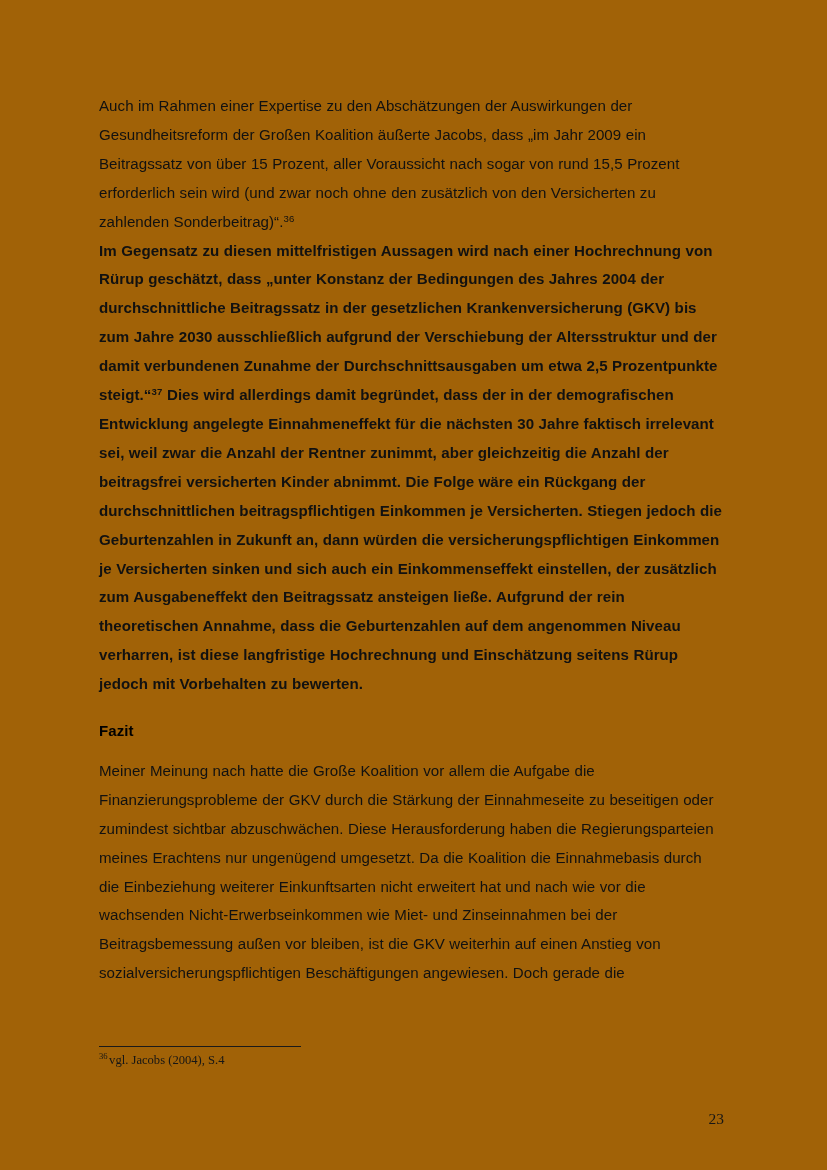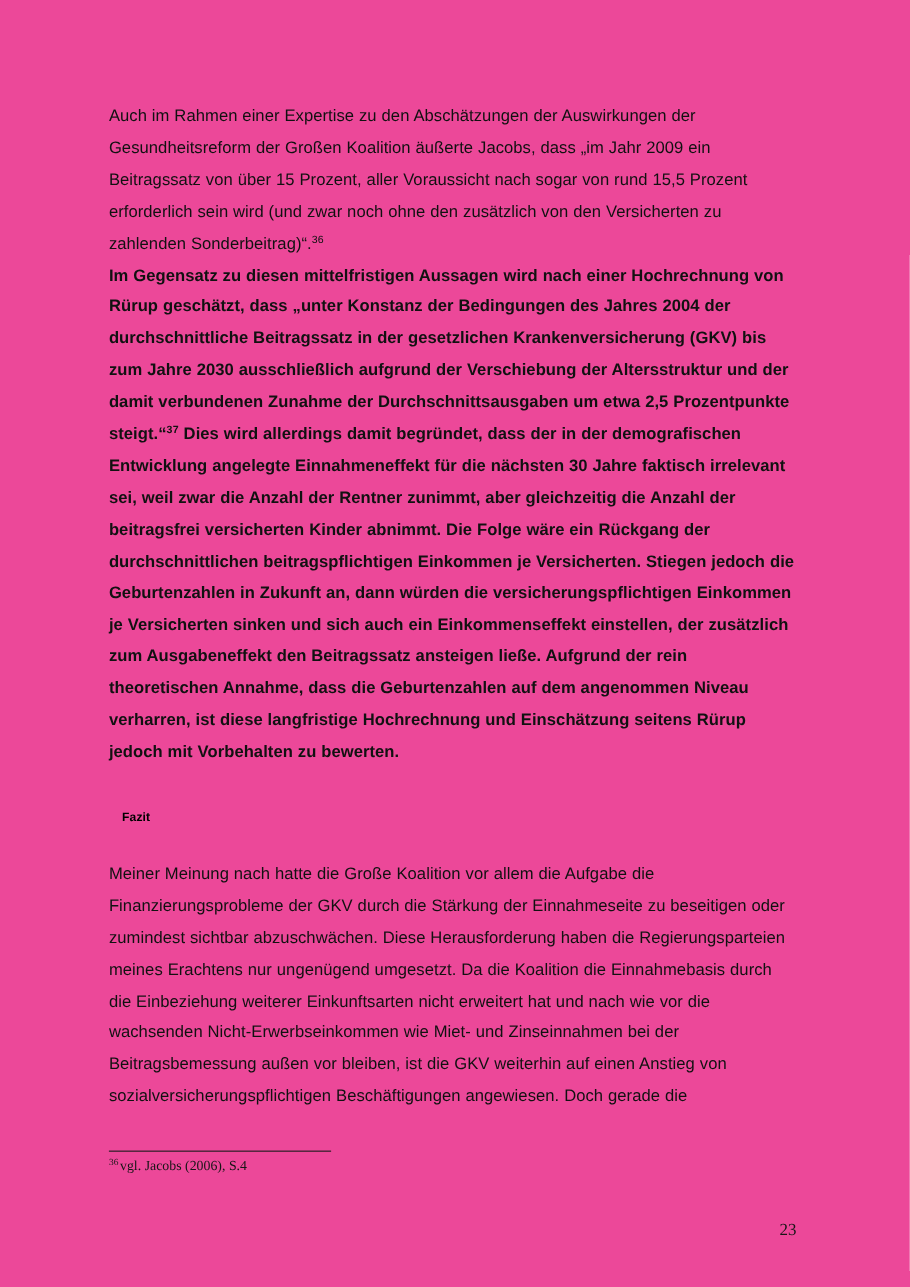--- a/index.html
+++ b/index.html
@@ -14,21 +14,21 @@
     position: relative;
     overflow: hidden;
     font-family: "Liberation Sans", sans-serif;
     color: #000000;
     -webkit-font-smoothing: antialiased;
   }
 
   .page {
     position: absolute;
     inset: 0;
-    background: #ec4899;
+    background: #a16207;
   }
 
   
   .content {
     position: absolute;
     left: 99px;
     top: 92px;
     width: 625px;
   }
 
@@ -43,25 +43,25 @@
     word-spacing: 0.2px;
   }
 
   .para + .para {
     margin-top: 0;
     font-weight: bold;
   }
 
   .heading {
     font-family: "Liberation Sans", sans-serif;
-    font-size: 11px;
+    font-size: 15px;
     font-weight: bold;
     line-height: 28.9px;
     color: #000000;
-    margin: 12px;
+    margin: 0;
     padding-top: 18px;
     padding-bottom: 11px;
     letter-spacing: 0.1px;
   }
 
   sup.fnref {
     font-size: 9.6px;
     line-height: 0;
     vertical-align: 0.52em;
     letter-spacing: 0.2px;
@@ -130,19 +130,19 @@
 
     <h2 class="heading">Fazit</h2>
 
     <p class="para">Meiner Meinung nach hatte die Große Koalition vor allem die Aufgabe die Finanzierungsprobleme der GKV durch die Stärkung der Einnahmeseite zu beseitigen oder zumindest sichtbar abzuschwächen. Diese Herausforderung haben die Regierungsparteien meines Erachtens nur ungenügend umgesetzt. Da die Koalition die Einnahmebasis durch die Einbeziehung weiterer Einkunftsarten nicht erweitert hat und nach wie vor die wachsenden Nicht-Erwerbseinkommen wie Miet- und Zinseinnahmen bei der Beitragsbemessung außen vor bleiben, ist die GKV weiterhin auf einen Anstieg von sozialversicherungspflichtigen Beschäftigungen angewiesen. Doch gerade die</p>
 
   </div>
 
   <div class="footnotes">
     <div class="fn-rule"></div>
     <ul class="fn-list">
-      <li class="fn-item"><sup>36</sup><span>vgl. Jacobs (2006), S.4</span></li>
+      <li class="fn-item"><sup>36</sup><span>vgl. Jacobs (2004), S.4</span></li>
     </ul>
   </div>
 
   <div class="page-number">23</div>
 
 </div>
 
 </body></html>

